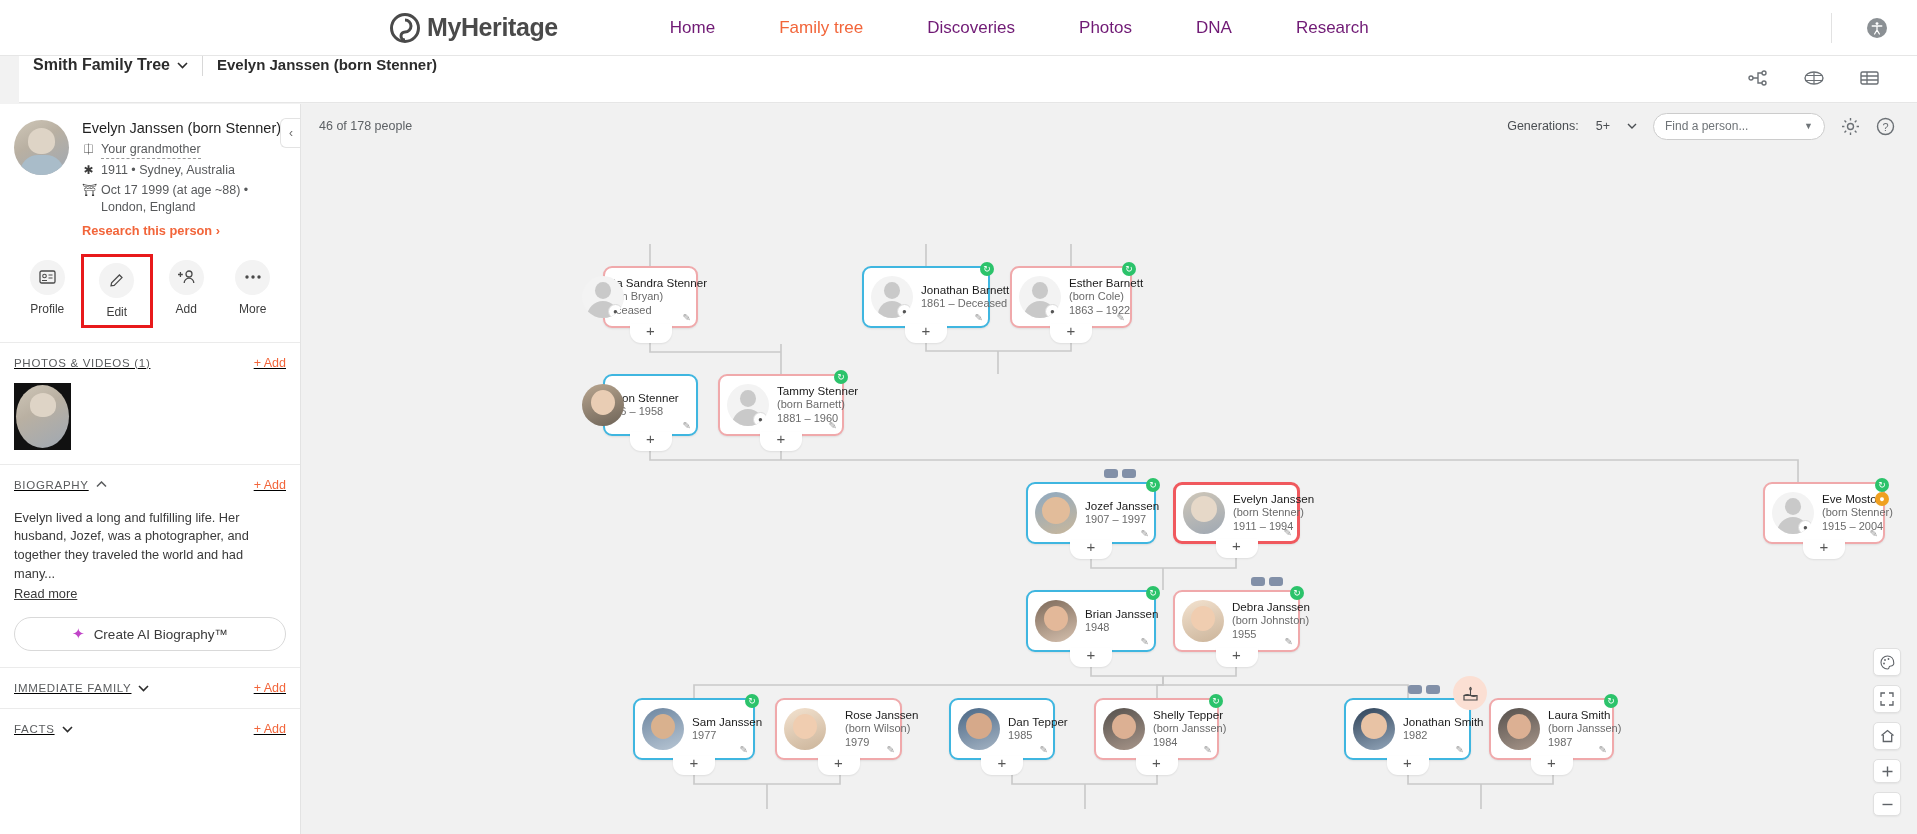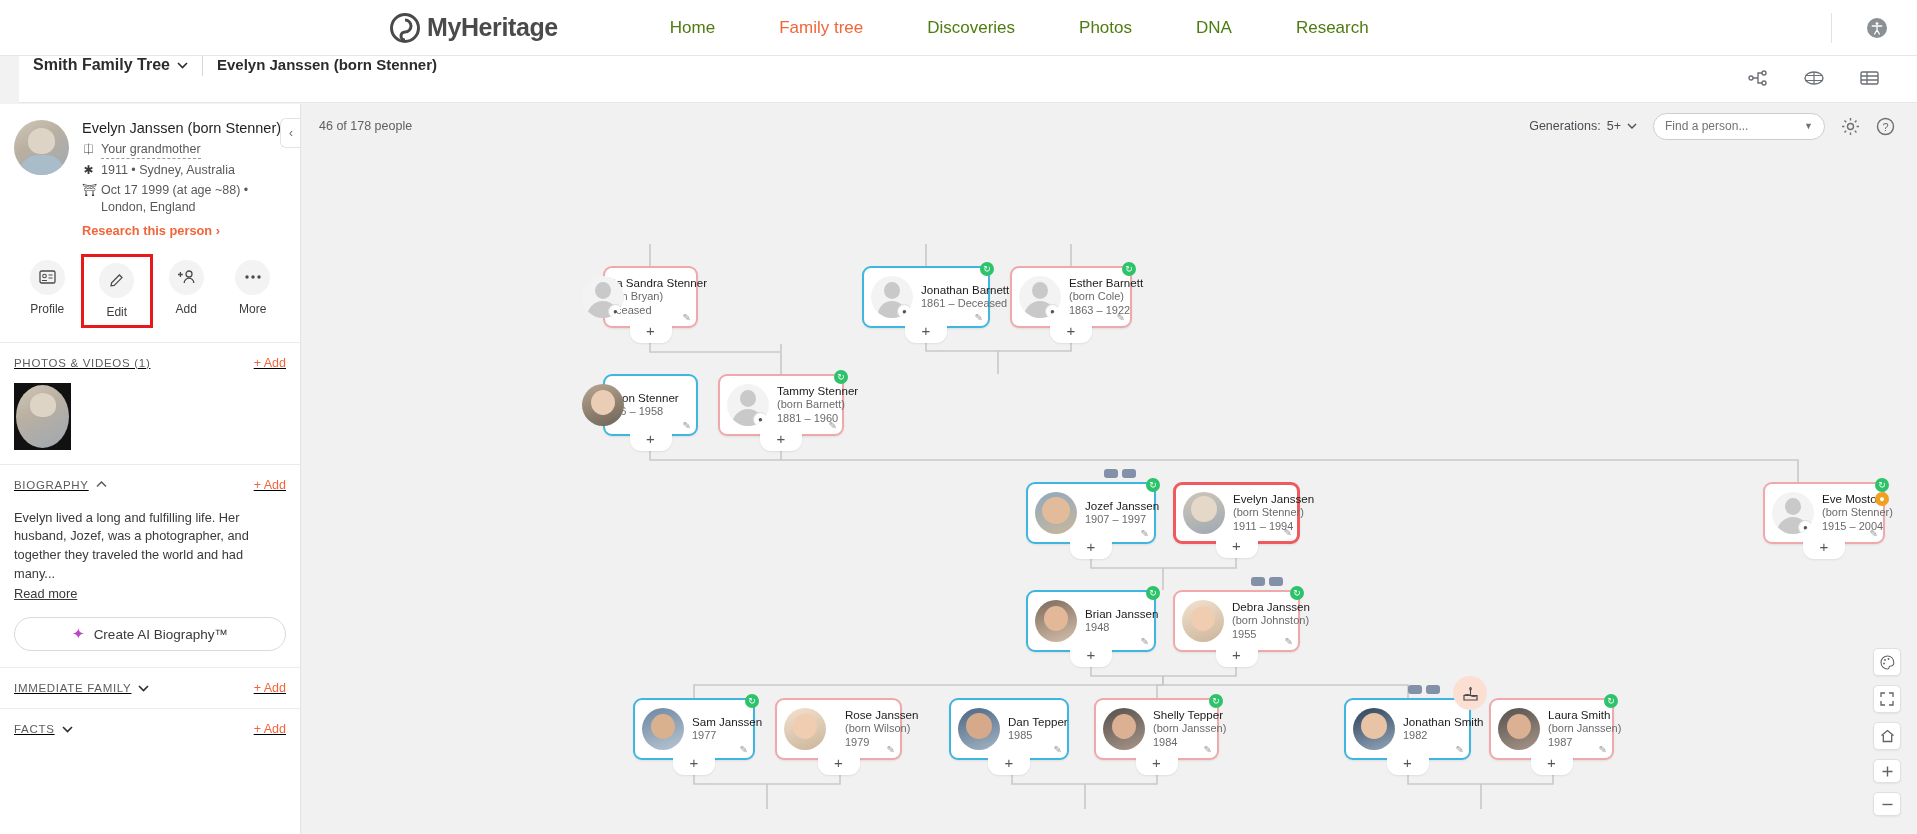--- a/index.html
+++ b/index.html
@@ -13,21 +13,21 @@
   
   .topnav {
     height:56px; background:#fff; display:flex; align-items:center;
     border-bottom:1px solid #e6e6e6; position:relative;
   }
   .brand { display:flex; align-items:center; gap:7px; margin-left:390px; }
   .brand-mark { width:30px; height:30px; }
   .brand-text { font-size:25px; font-weight:bold; color:#4a4a4a; letter-spacing:-0.4px; }
   .navlinks { display:flex; align-items:center; gap:0; margin-left:80px; }
   .navlink {
-    font-size:17px; color:#4d7c0f; padding:0 32px; cursor:pointer;
+    font-size:17px; color:#701a75; padding:0 32px; cursor:pointer;
     white-space:nowrap;
   }
   .navlink.active { color:#f2653a; }
   .nav-right { margin-left:auto; display:flex; align-items:center; gap:0; padding-right:30px; }
   .nav-div { width:1px; height:30px; background:#e2e2e2; margin-right:35px; }
   .accessibility {
     width:20px; height:20px; border-radius:50%; background:#8b9094;
     display:flex; align-items:center; justify-content:center;
     color:#fff; font-size:14px; cursor:pointer;
   }
@@ -133,21 +133,21 @@
   .canvas {
     position:absolute; left:301px; top:104px; right:0; bottom:0;
     background:#f1f1f1; overflow:hidden;
   }
   .canvas-bar {
     position:absolute; left:0; right:0; top:0; height:44px;
     display:flex; align-items:center; z-index:12;
   }
   .people-count { margin-left:18px; font-size:12.5px; color:#5d6165; }
   .bar-right { margin-left:auto; display:flex; align-items:center; gap:16px; padding-right:22px; }
-  .generations { font-size:12.5px; color:#4a4e52; display:flex; align-items:center; gap:6px; cursor:pointer; }
+  .generations { font-size:12.5px; color:#4a4e52; display:flex; align-items:center; gap:17px; cursor:pointer; }
   .find-box {
     width:172px; height:27px; border:1px solid #ccc; border-radius:14px; background:#fff;
     display:flex; align-items:center; padding:0 11px; cursor:text;
   }
   .find-ph { font-size:12px; color:#6f7478; flex:1; }
   .caret { color:#6f7478; font-size:9px; }
   .round-ico { color:#6b7075; cursor:pointer; display:flex; align-items:center; }
 
   
   .tree { position:absolute; inset:0; }
@@ -632,21 +632,21 @@
       <div class="ph p4"></div>
       <div class="txt">
         <div class="c-name">Rose Janssen</div>
         <div class="c-born">(born Wilson)</div>
         <div class="c-dates">1979</div>
       </div>
       <div class="pencil">✎</div>
       <div class="plus-tab">+</div>
     </div>
 
-    <div class="card male" style="left:648px; top:594px; width:120px;">
+    <div class="card male" style="left:648px; top:594px; width:106px;">
       <div class="ph p5"></div>
       <div class="txt">
         <div class="c-name">Dan Tepper</div>
         <div class="c-dates">1985</div>
       </div>
       <div class="pencil">✎</div>
       <div class="plus-tab">+</div>
     </div>
 
     <div class="card female" style="left:793px; top:594px; width:125px;">

